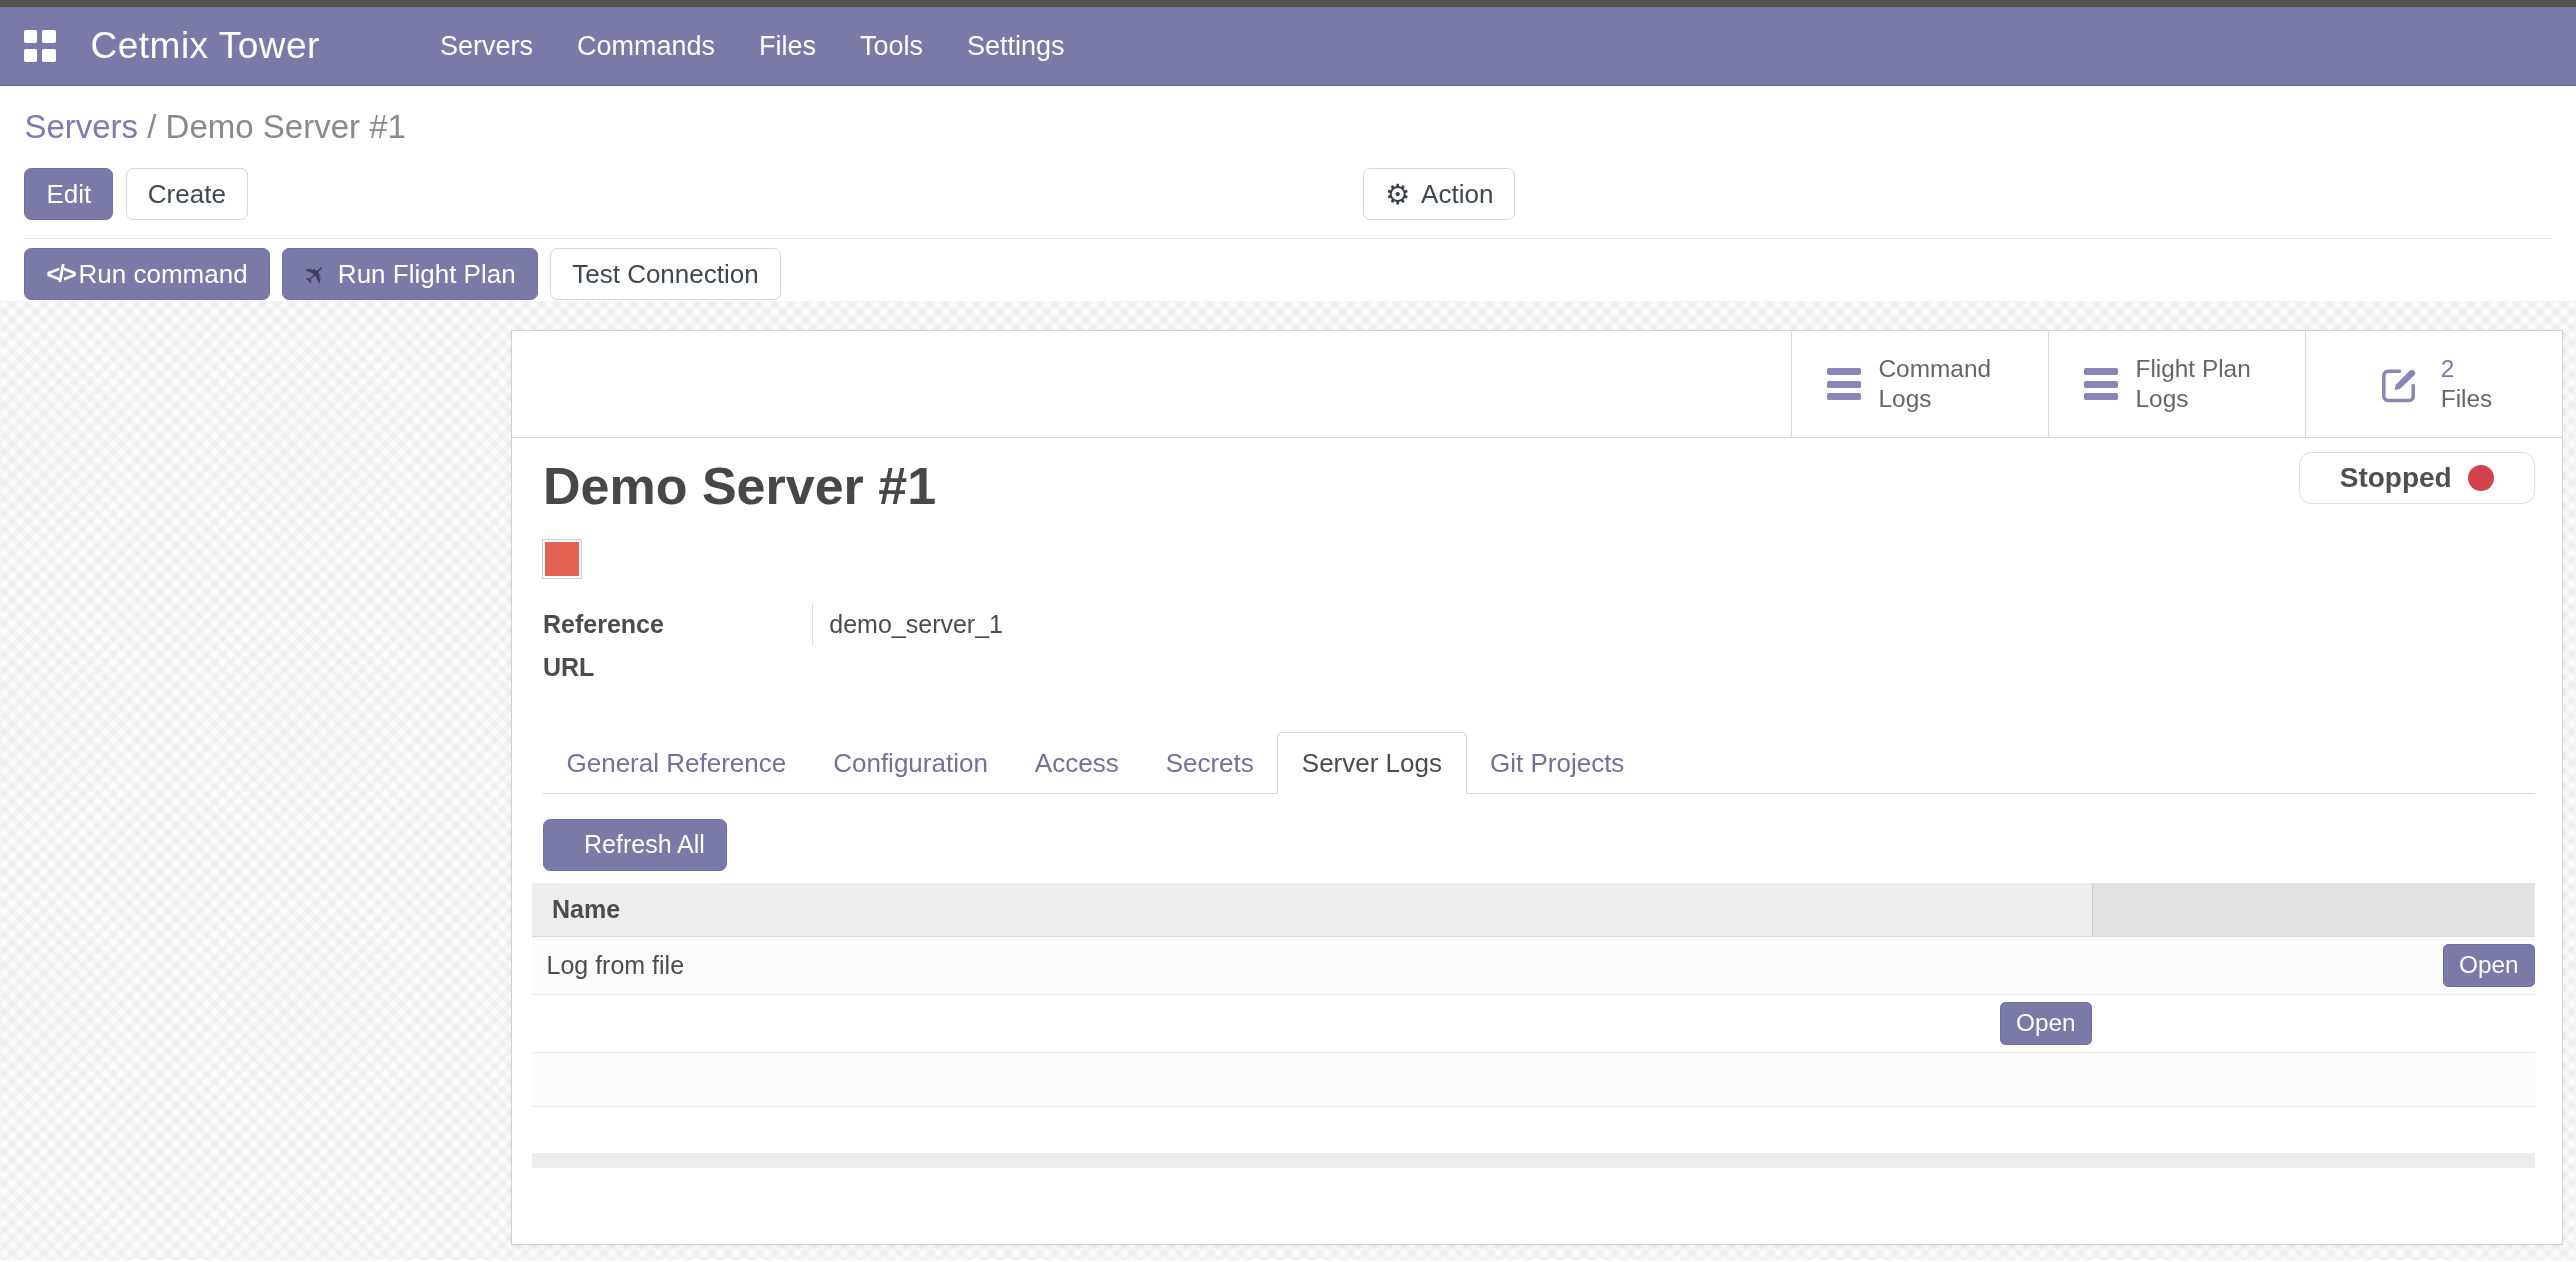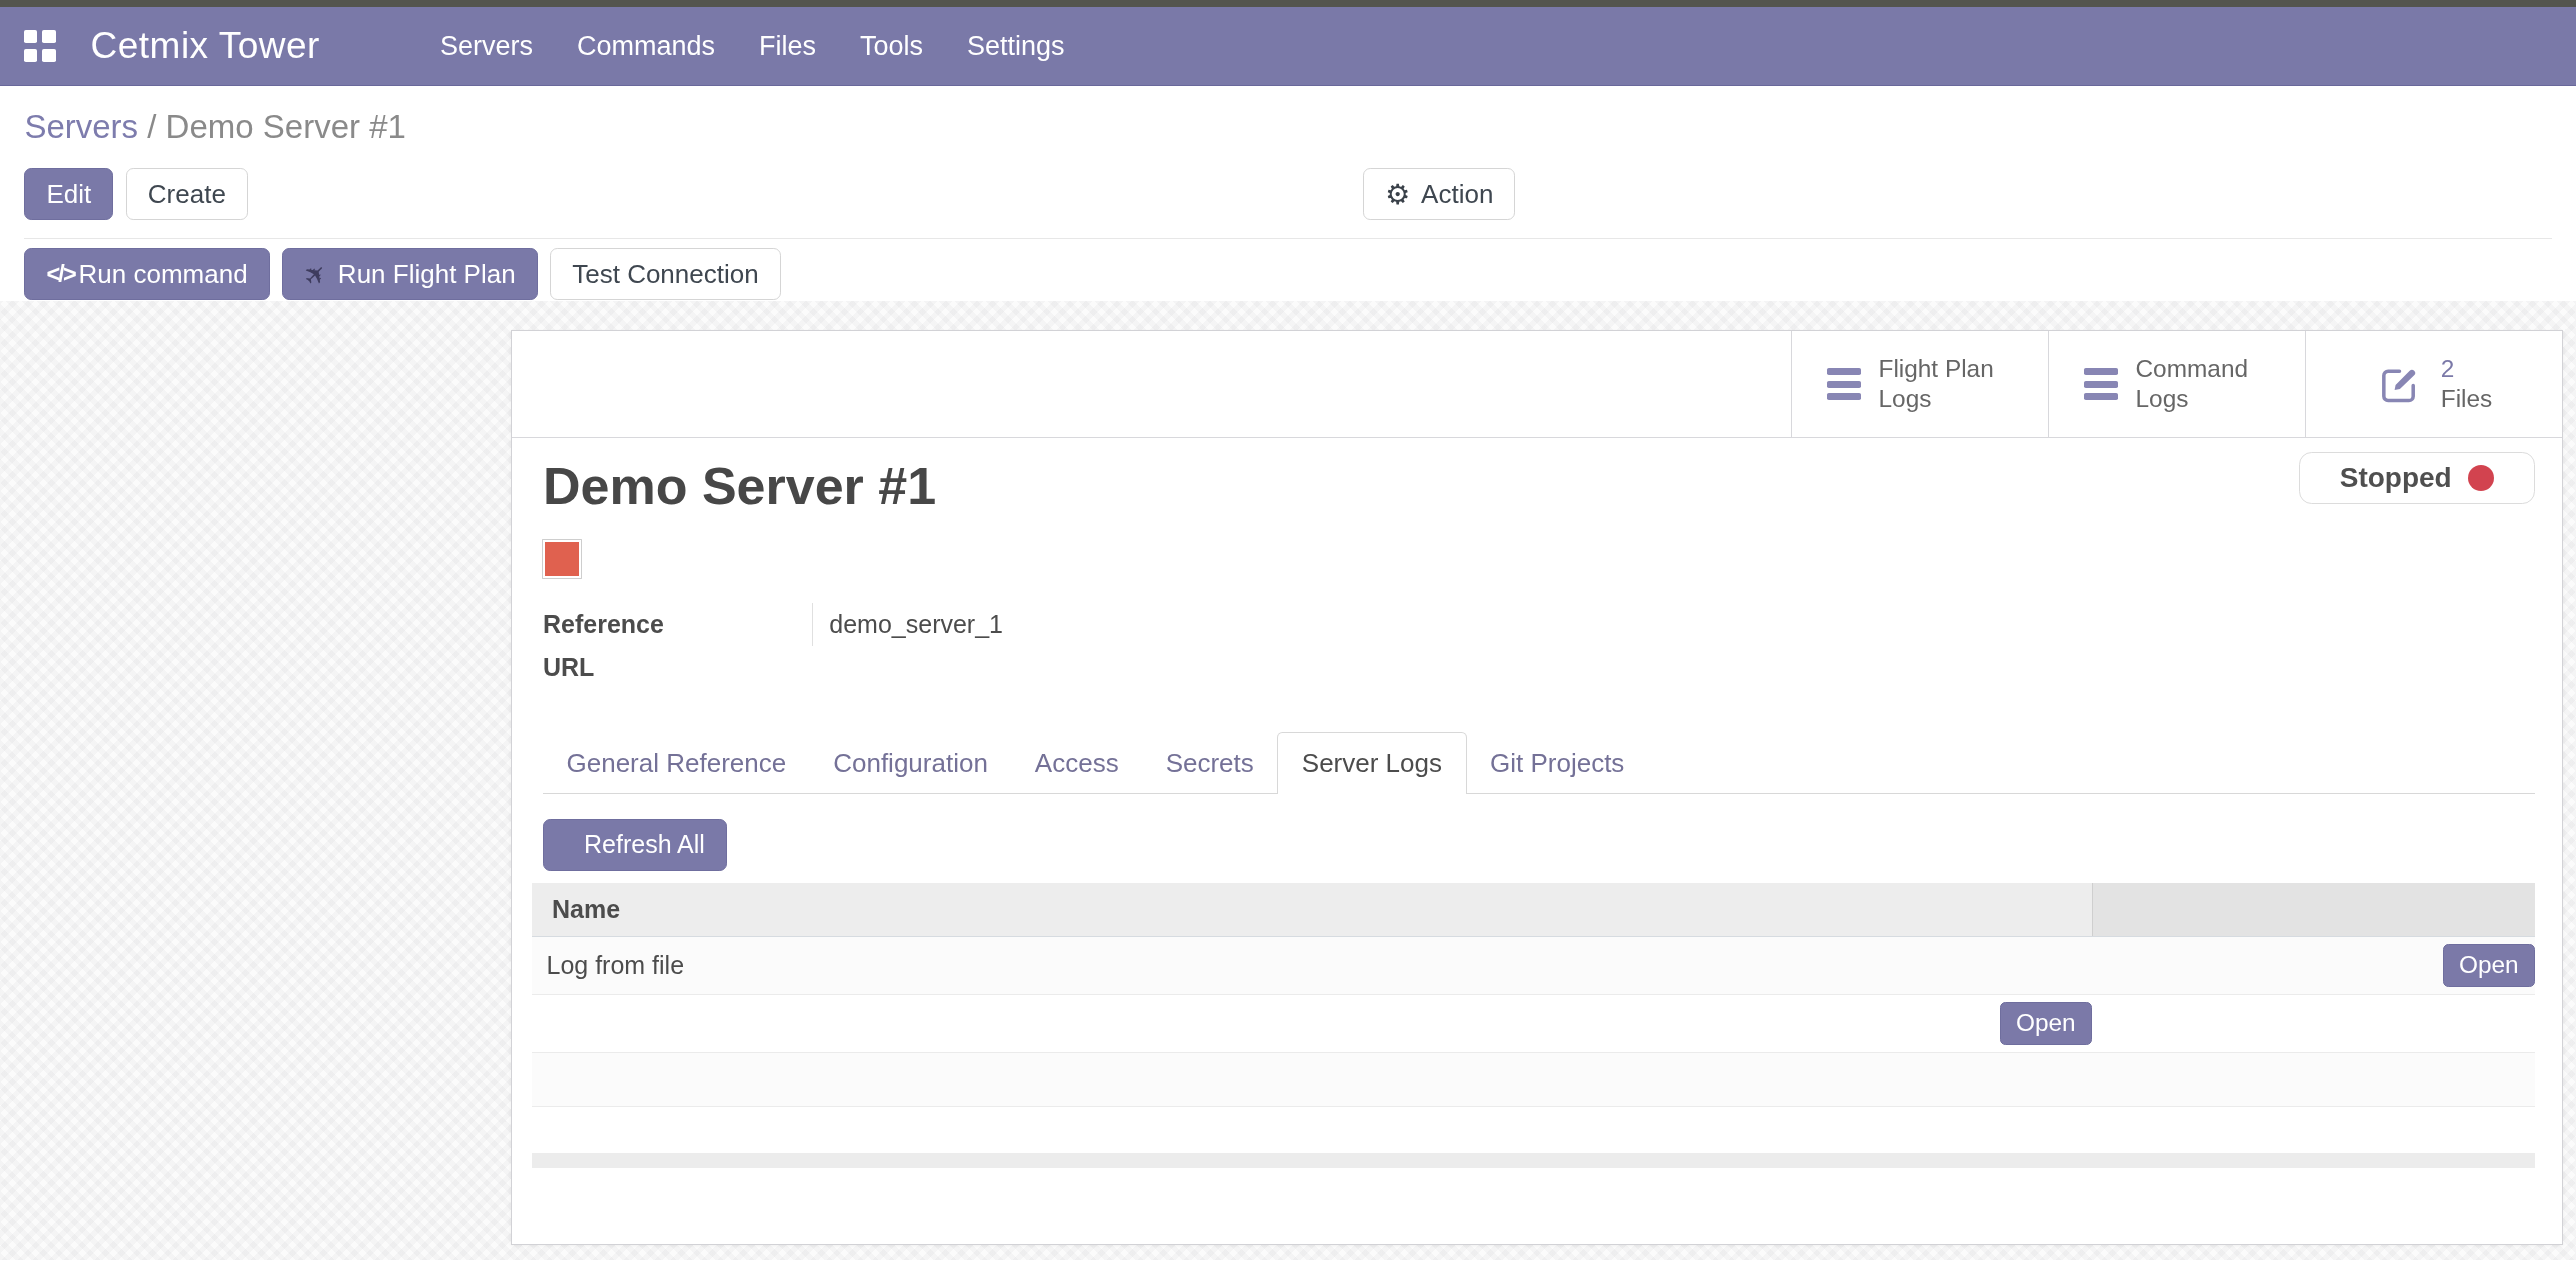--- a/index.html
+++ b/index.html
@@ -153,29 +153,29 @@
   <div class="content">
     <div class="sheet">
 
       <div class="statbar">
         <div class="smart-btn">
           <div class="list-icon">
               <span></span>
               <span></span>
               <span></span>
             </div>
-          <div class="smart-label">Flight Plan Logs</div>
+          <div class="smart-label">Command Logs</div>
         </div>
         <div class="smart-btn">
           <div class="list-icon">
               <span></span>
               <span></span>
               <span></span>
             </div>
-          <div class="smart-label">Command Logs</div>
+          <div class="smart-label">Flight Plan Logs</div>
         </div>
         <div class="smart-btn">
           <div class="pencil-square-icon">
             <svg width="47" height="47" viewBox="0 0 24 24" fill="none" stroke="#8886b4" stroke-width="1.8" stroke-linecap="round" stroke-linejoin="round">
               <path d="M19 12.5 V18 a2.2 2.2 0 0 1 -2.2 2.2 H6.2 A2.2 2.2 0 0 1 4 18 V7.4 A2.2 2.2 0 0 1 6.2 5.2 H12"></path>
               <path d="M9.5 14.8 L10 12.2 L17.2 5 a1.6 1.6 0 0 1 2.3 2.3 L12.2 14.3 Z" fill="#8886b4" stroke="none"></path>
             </svg>
           </div>
           <div>
             <div class="smart-value">2</div>

